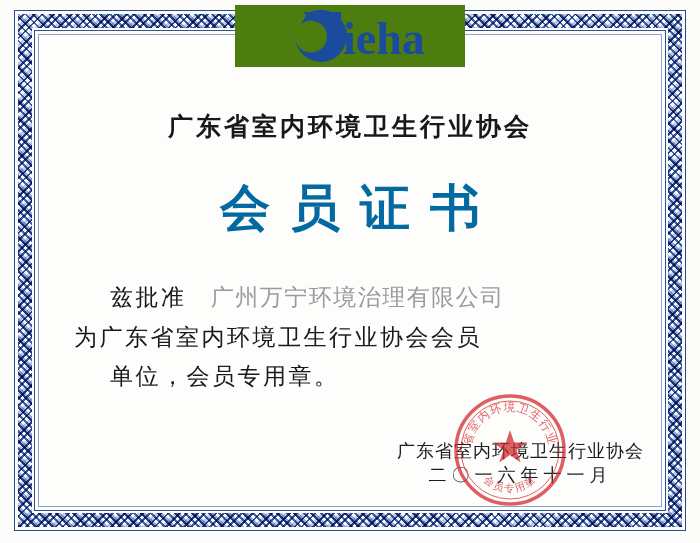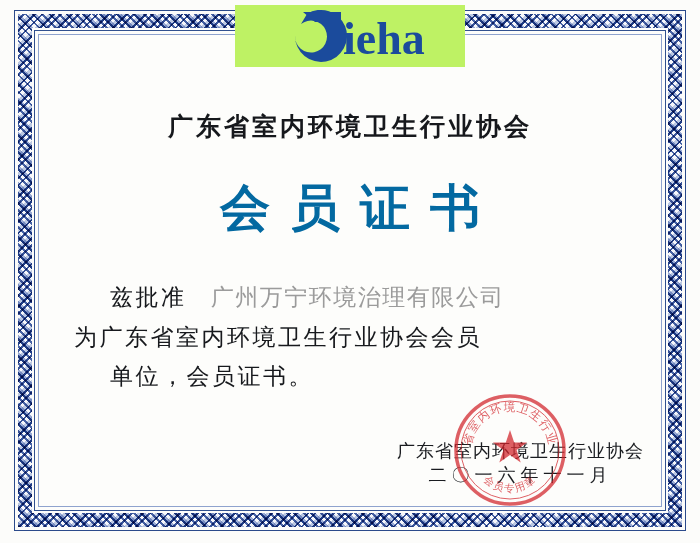--- a/index.html
+++ b/index.html
@@ -85,21 +85,21 @@
     left: 0; right: 0;
     top: 2px;
     height: 68px;
     display: flex;
     align-items: center;
     justify-content: center;
     z-index: 6;
   }
   .logo {
     position: relative;
-    background: #bef264;
+    background: #4d7c0f;
     padding: 0 10px;
     display: flex;
     align-items: center;
     justify-content: flex-end;
     height: 62px;
   }
   .logo svg { display: block; }
 
   
   .content {
@@ -214,21 +214,21 @@
     <div class="assoc-title">广东省室内环境卫生行业协会</div>
 
     <div class="cert-title">会员证书</div>
 
     <div class="body-block">
       <div class="body-line line1">
         <span>兹批准</span>
         <span class="company-name">广州万宁环境治理有限公司</span>
       </div>
       <div class="body-line line2">为广东省室内环境卫生行业协会会员</div>
-      <div class="body-line line3">单位，会员证书。</div>
+      <div class="body-line line3">单位，会员专用章。</div>
     </div>
   </div>
 
   <div class="seal">
     <svg width="116" height="116" viewBox="0 0 116 116" aria-hidden="true">
       <circle cx="58" cy="58" r="54" fill="none" stroke="#d2232a" stroke-width="3.5"></circle>
       <circle cx="58" cy="58" r="49" fill="none" stroke="#d2232a" stroke-width="1"></circle>
       <path id="sealTop" d="M 58 58 m -39,0 a 39,39 0 1,1 78,0" fill="none"></path>
       <text font-family="Liberation Serif, DejaVu Serif, serif" font-size="11.5" fill="#d2232a" letter-spacing="1.2">
         <textPath href="#sealTop" startOffset="50%" text-anchor="middle">广东省室内环境卫生行业协会</textPath>

